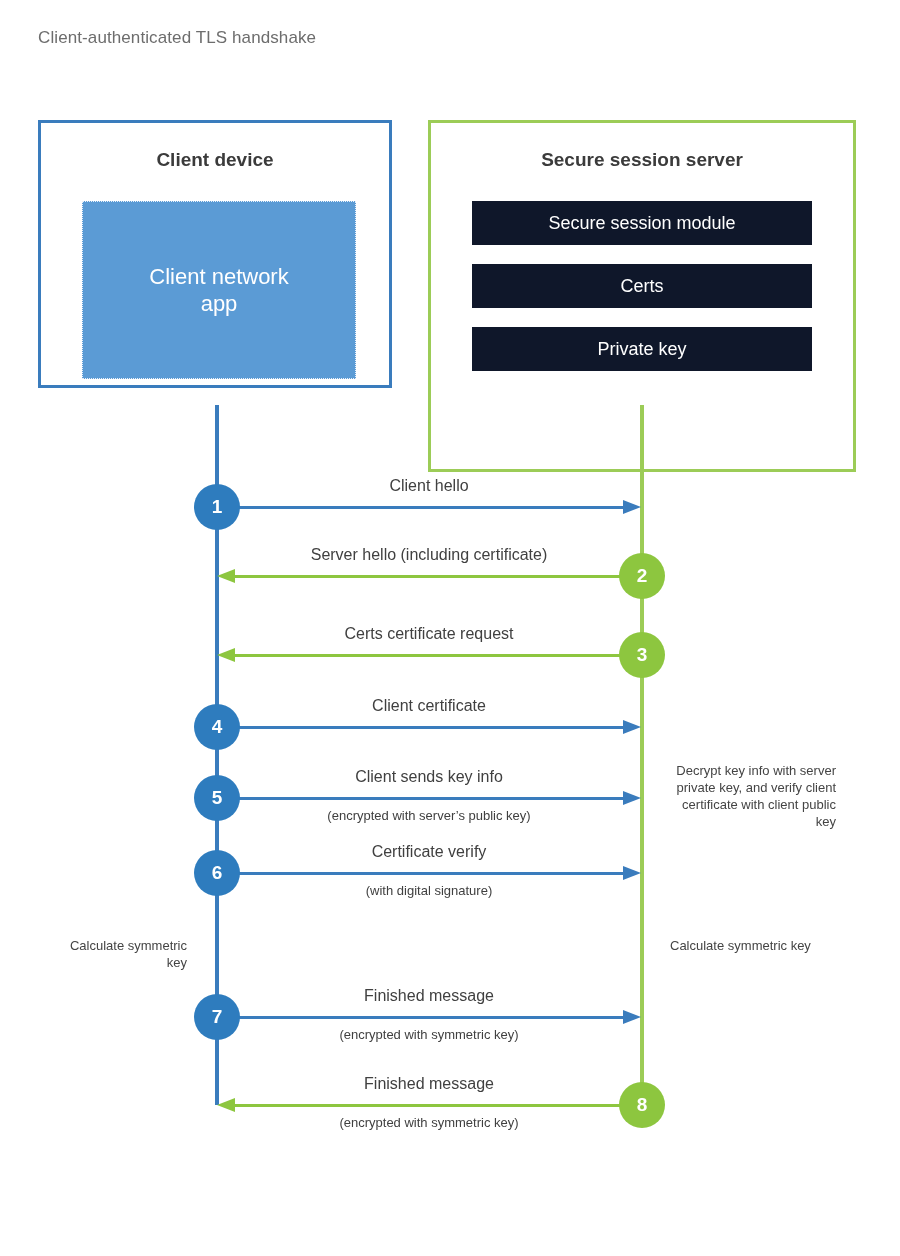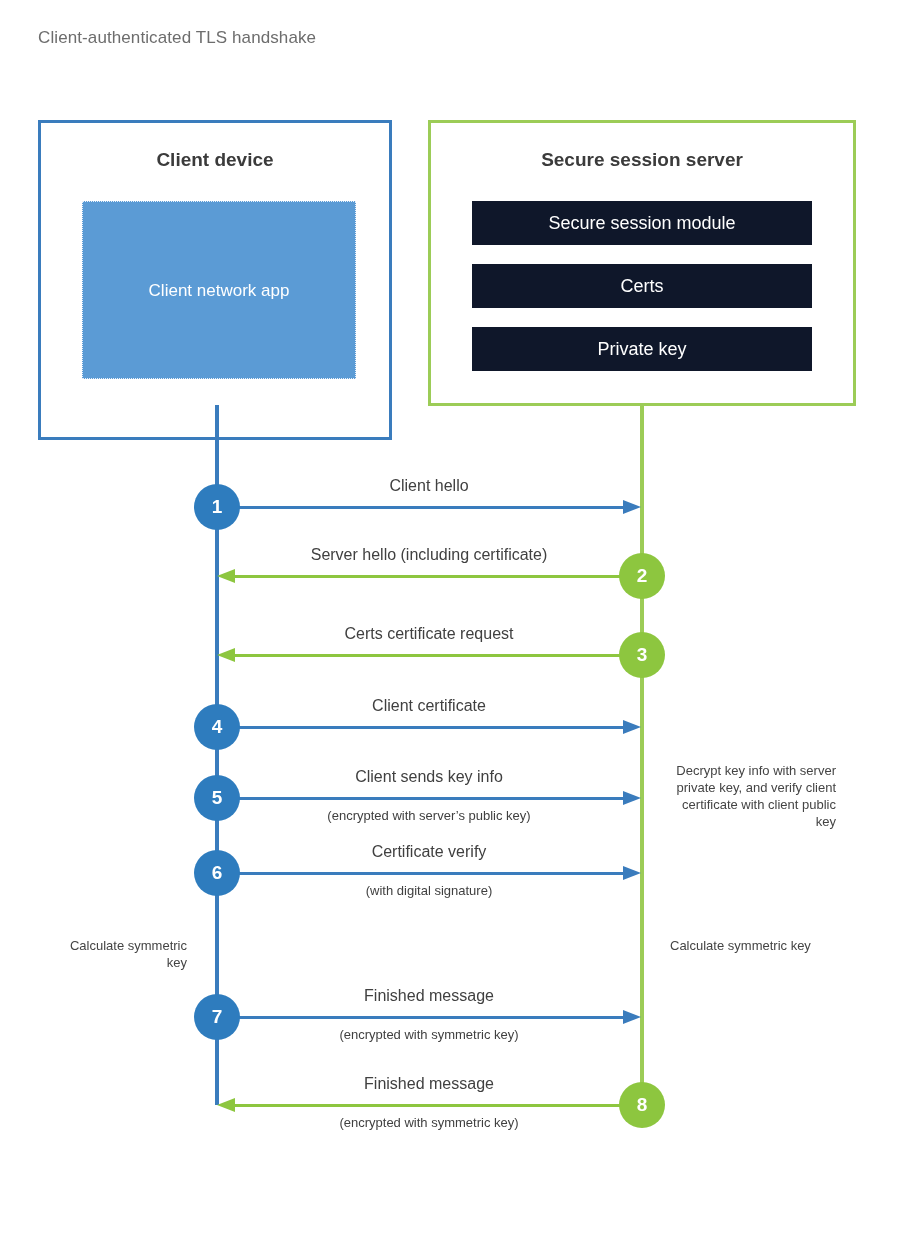--- a/index.html
+++ b/index.html
@@ -37,28 +37,28 @@
   
   .party-box {
     position: absolute;
     background: #ffffff;
     box-sizing: border-box;
   }
   #client-box {
     left: 38px;
     top: 120px;
     width: 354px;
-    height: 320px;
+    height: 268px;
     border: 3px solid #3a7cbd;
   }
   #server-box {
     left: 428px;
     top: 120px;
     width: 428px;
-    height: 286px;
+    height: 352px;
     border: 3px solid #9ccc57;
   }
   .party-title {
     position: absolute;
     left: 0;
     right: 0;
     top: 26px;
     text-align: center;
     font-size: 19px;
     font-weight: bold;
@@ -74,21 +74,21 @@
     height: 178px;
     background: #5b9bd5;
     border: 1px dotted #e9f1fa;
     box-sizing: border-box;
     display: flex;
     align-items: center;
     justify-content: center;
   }
   #client-app-block .label {
     color: #ffffff;
-    font-size: 17px;
+    font-size: 22px;
     line-height: 27px;
     text-align: center;
     max-width: 180px;
   }
 
   
   .server-bar {
     position: absolute;
     left: 41px;
     width: 340px;

